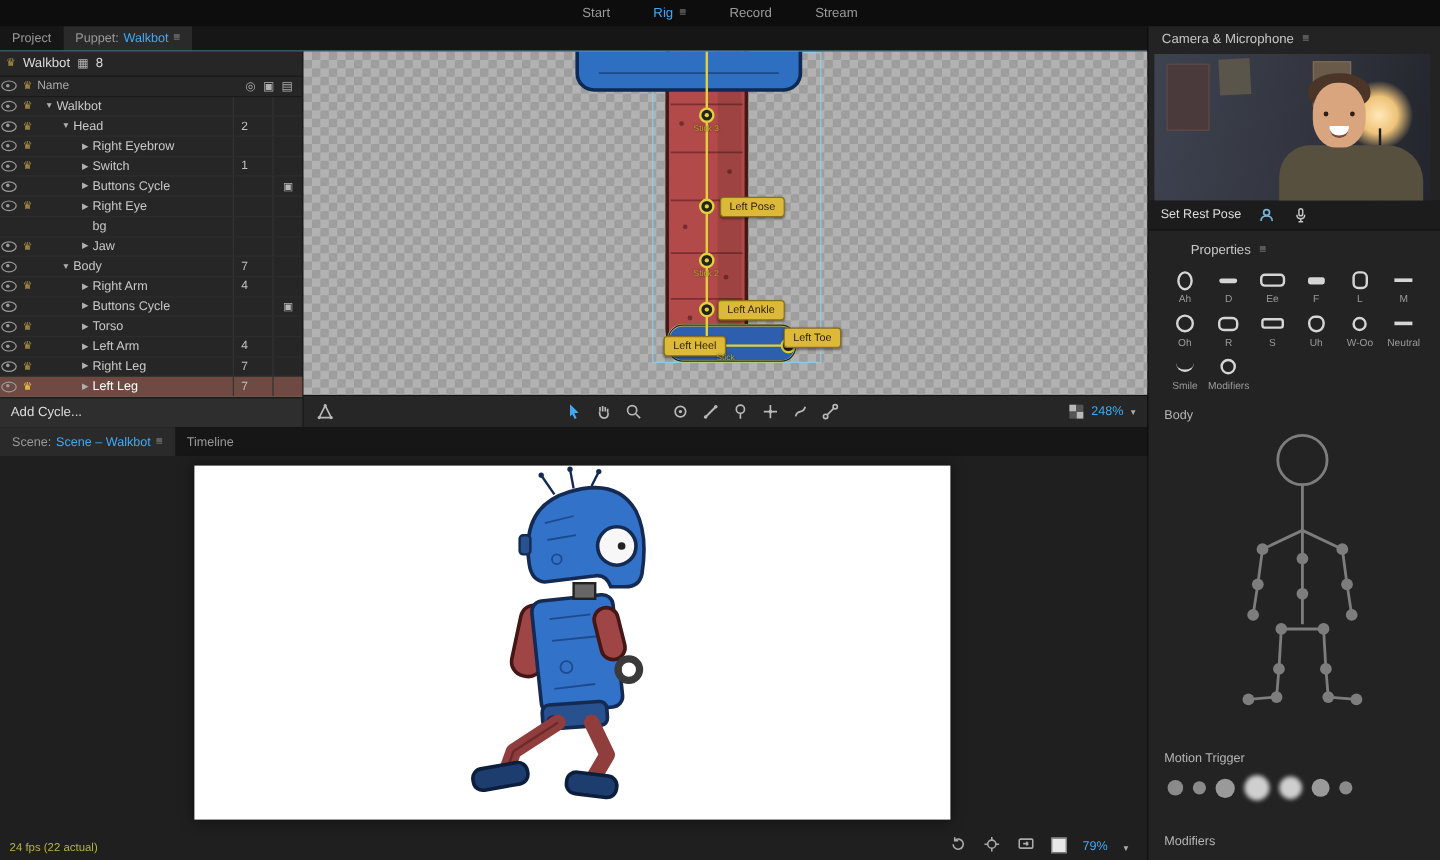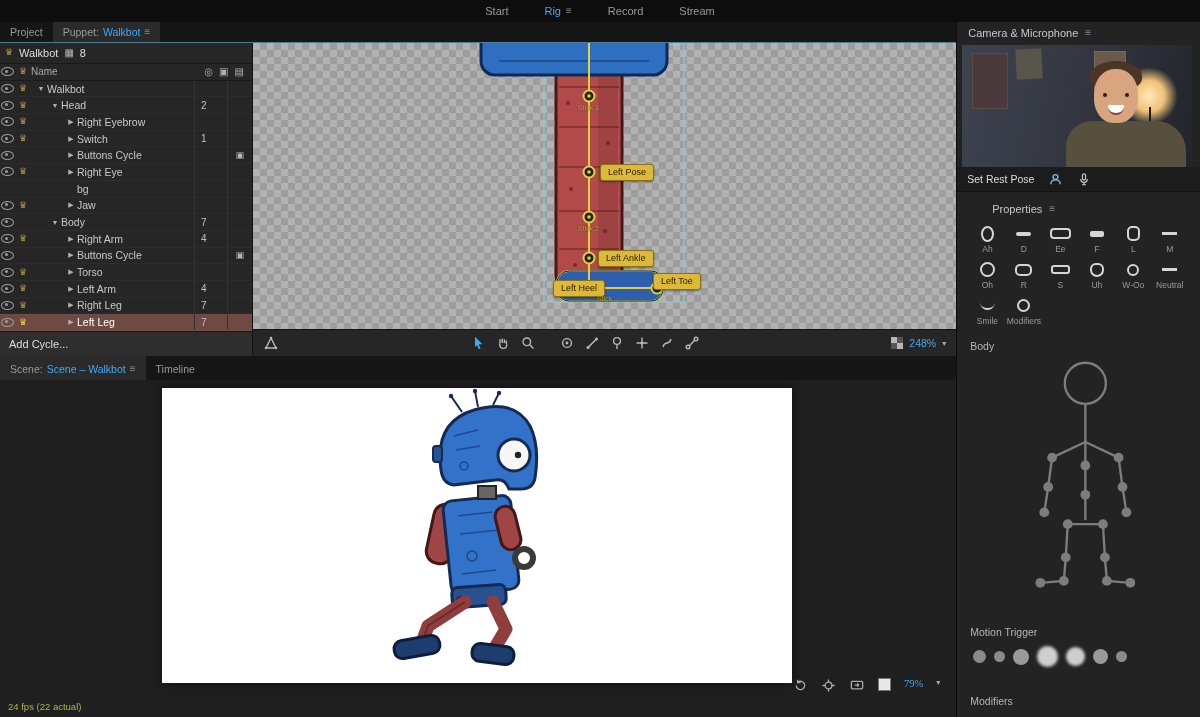--- a/index.html
+++ b/index.html
@@ -57,21 +57,21 @@
   .rt-tools{flex:1;display:flex;justify-content:center;align-items:center;gap:9px;}
   .rt-right{display:flex;align-items:center;gap:6px;}
   .zoomtext{color:#3fa9f5;font-size:10.5px;}
   .caret{color:#aaa;font-size:8px;}
   .ticon{display:inline-flex;}
   
   .scene-panel{flex:1;display:flex;flex-direction:column;background:#161616;}
   .scene-tabs{height:24px;display:flex;align-items:stretch;font-size:10.5px;background:#161616;}
   .scene-content{flex:1;position:relative;background:#1f1f1f;}
   .canvas{position:absolute;left:162px;top:8px;width:630px;height:295px;background:#ffffff;box-shadow:0 0 10px rgba(0,0,0,.55);}
-  .scene-toolbar{position:absolute;right:16px;bottom:24px;display:flex;align-items:flex-start;gap:13px;font-family:Liberation Serif, serif;}
+  .scene-toolbar{position:absolute;right:16px;bottom:6px;display:flex;align-items:flex-end;gap:13px;}
   .whitesq{width:11px;height:11px;background:#e8e8e8;border:1px solid #777;display:inline-block;}
   .fps{position:absolute;left:8px;bottom:5px;font-size:9.5px;color:#b3b347;}
   
   .rhead{height:22px;display:flex;align-items:center;gap:7px;padding:0 11px;font-size:11px;color:#c8c8c8;flex:none;}
   .webcam{height:122px;margin:1px 8px 0 5px;position:relative;overflow:hidden;flex:none;
           background:linear-gradient(100deg,#3e4350 0%,#32353f 55%,#23252c 100%);}
   .poster1{position:absolute;left:10px;top:8px;width:34px;height:54px;background:#4a3a3c;border:1px solid #5d4b48;}
   .poster2{position:absolute;left:54px;top:4px;width:26px;height:30px;background:#59554a;transform:rotate(-3deg);}
   .poster3{position:absolute;right:66px;top:6px;width:30px;height:36px;background:#6a5a4a;border:1px solid #7a6a58;}
   .lamp-glow{position:absolute;right:14px;top:22px;width:58px;height:58px;border-radius:50%;

